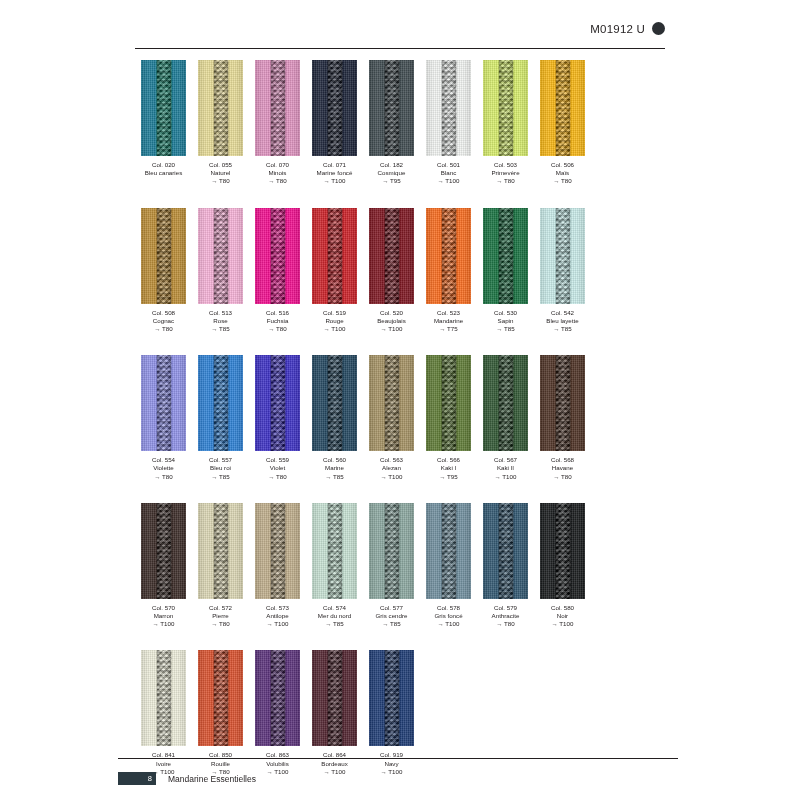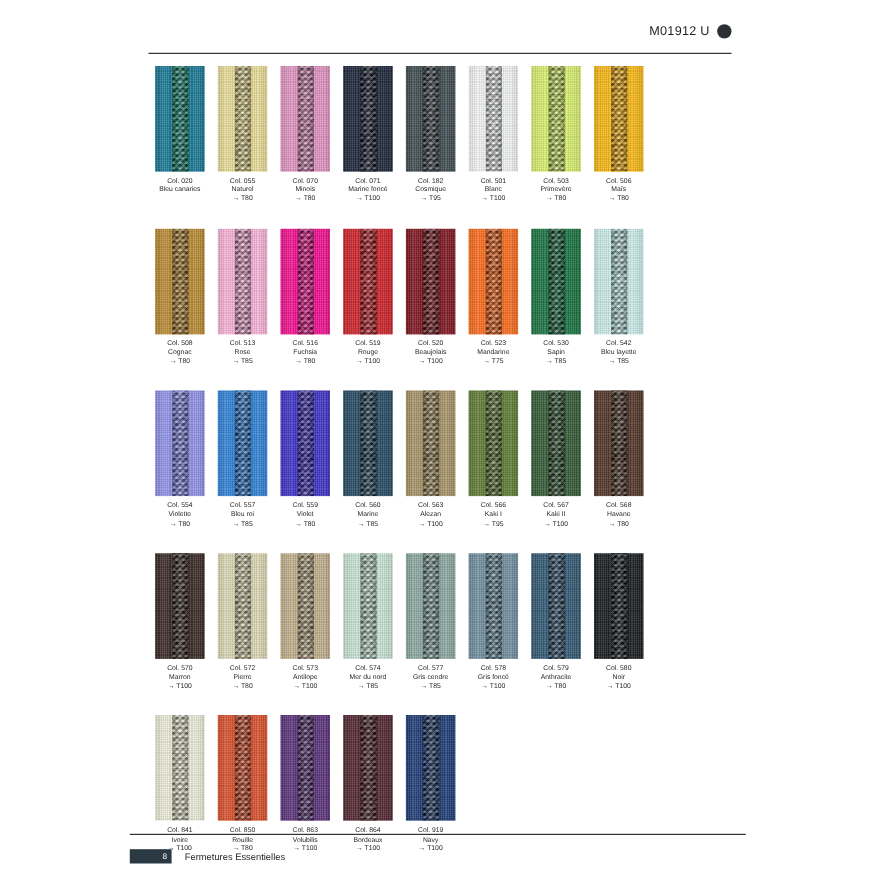--- a/index.html
+++ b/index.html
@@ -804,14 +804,14 @@
           <span class="name">Navy</span>
           <span class="size">→ T100</span>
         </div>
       </div>
     </div>
   </div>
 
 <div id="footer-rule"></div>
 <div id="footer-area">
   <div id="footer-page-tab">8</div>
-  <div id="footer-title">Fermetures Essentielles</div>
+  <div id="footer-title">Mandarine Essentielles</div>
 </div>
 
 </body></html>

